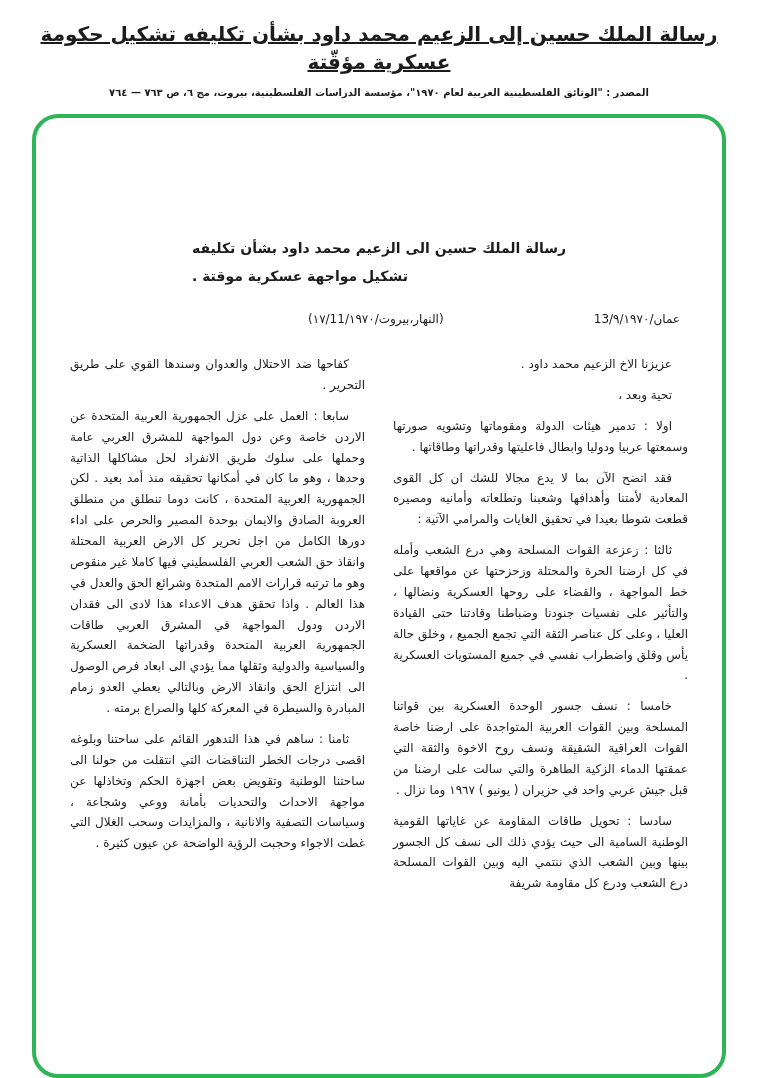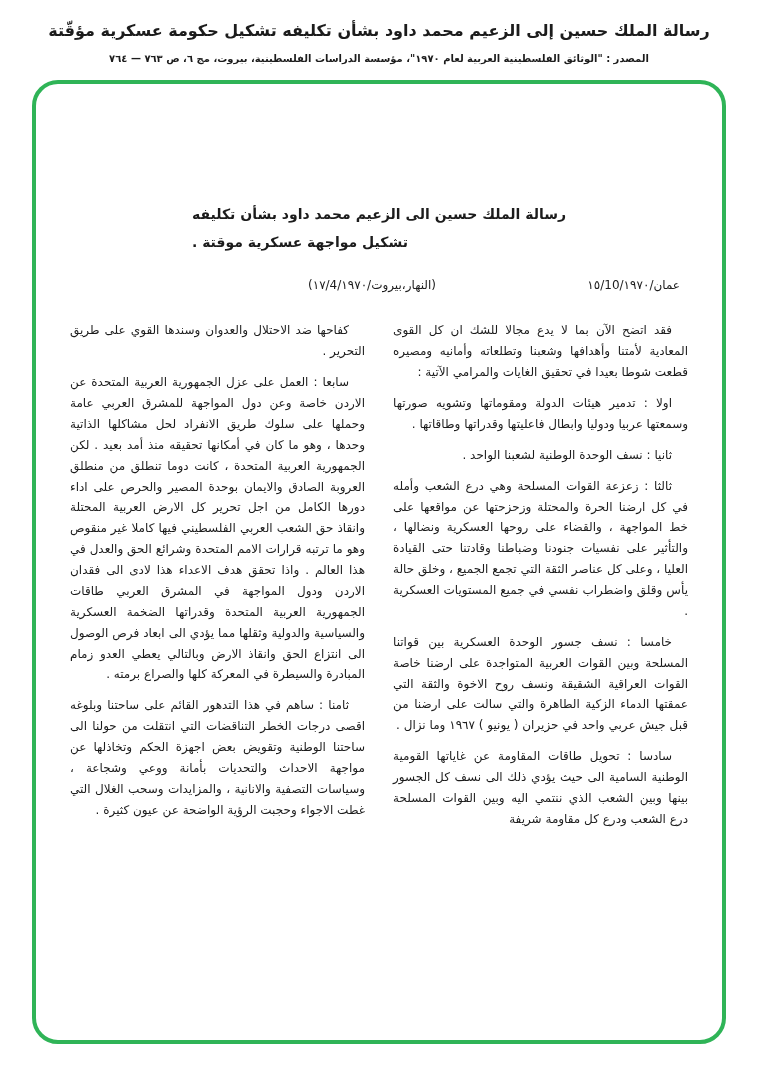--- a/index.html
+++ b/index.html
@@ -13,24 +13,25 @@
     position: relative;
     font-family: "DejaVu Sans", sans-serif;
     color: var(--text_black, #1c1c1c);
     overflow: hidden;
   }
   .page-header {
     text-align: center;
     padding-top: 20px;
   }
   .main-title {
-    font-size: 16px;
+    font-size: 20px;
     font-weight: bold;
     margin: 0 10px 9px;
     line-height: 1.4;
+    text-decoration: underline;
   }
   .source-line {
     font-size: 10px;
     font-weight: bold;
     margin: 0 40px;
     line-height: 1.5;
   }
   .doc-frame {
     width: 694px;
     height: 964px;
@@ -89,35 +90,36 @@
 
   <div class="doc-frame">
     <div class="doc-inner">
 
       <div class="doc-title-block">
         <div class="doc-title-line1">رسالة الملك حسين الى الزعيم محمد داود بشأن تكليفه</div>
         <div class="doc-title-line2">تشكيل مواجهة عسكرية موقتة .</div>
       </div>
 
       <div class="date-row">
-        <span>عمان/١٥/10/١٩٧٠</span>
-        <span>(النهار،بيروت/١٧/4/١٩٧٠)</span>
+        <span>عمان/13/٩/١٩٧٠</span>
+        <span>(النهار،بيروت/١٧/11/١٩٧٠)</span>
       </div>
 
       <div class="columns">
 
         <div class="col col-right">
 
+            <p class="para">عزيزنا الاخ الزعيم محمد داود .</p>
 
+            <p class="para">تحية وبعد ،</p>
+
+            <p class="para">اولا : تدمير هيئات الدولة ومقوماتها وتشويه صورتها وسمعتها عربيا ودوليا وابطال فاعليتها وقدراتها وطاقاتها .</p>
 
             <p class="para">فقد اتضح الآن بما لا يدع مجالا للشك ان كل القوى المعادية لأمتنا وأهدافها وشعبنا وتطلعاته وأمانيه ومصيره قطعت شوطا بعيدا في تحقيق الغايات والمرامي الآتية :</p>
 
-            <p class="para">اولا : تدمير هيئات الدولة ومقوماتها وتشويه صورتها وسمعتها عربيا ودوليا وابطال فاعليتها وقدراتها وطاقاتها .</p>
-
-            <p class="para">ثانيا : نسف الوحدة الوطنية لشعبنا الواحد .</p>
 
             <p class="para">ثالثا : زعزعة القوات المسلحة وهي درع الشعب وأمله في كل ارضنا الحرة والمحتلة وزحزحتها عن مواقعها على خط المواجهة ، والقضاء على روحها العسكرية ونضالها ، والتأثير على نفسيات جنودنا وضباطنا وقادتنا حتى القيادة العليا ، وعلى كل عناصر الثقة التي تجمع الجميع ، وخلق حالة يأس وقلق واضطراب نفسي في جميع المستويات العسكرية .</p>
 
 
             <p class="para">خامسا : نسف جسور الوحدة العسكرية بين قواتنا المسلحة وبين القوات العربية المتواجدة على ارضنا خاصة القوات العراقية الشقيقة ونسف روح الاخوة والثقة التي عمقتها الدماء الزكية الطاهرة والتي سالت على ارضنا من قبل جيش عربي واحد في حزيران ( يونيو ) ١٩٦٧ وما نزال .</p>
 
             <p class="para">سادسا : تحويل طاقات المقاومة عن غاياتها القومية الوطنية السامية الى حيث يؤدي ذلك الى نسف كل الجسور بينها وبين الشعب الذي ننتمي اليه وبين القوات المسلحة درع الشعب ودرع كل مقاومة شريفة</p>
           </div>
 
         <div class="col col-left">

